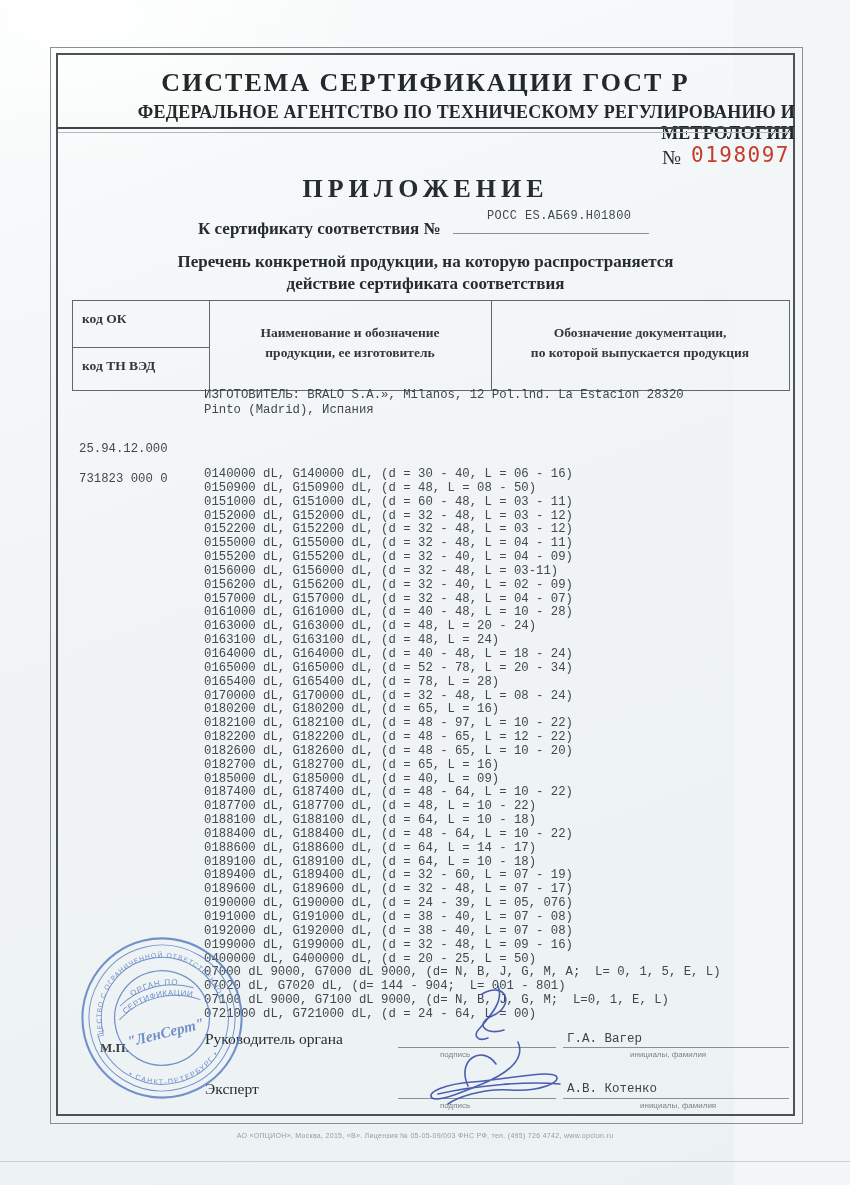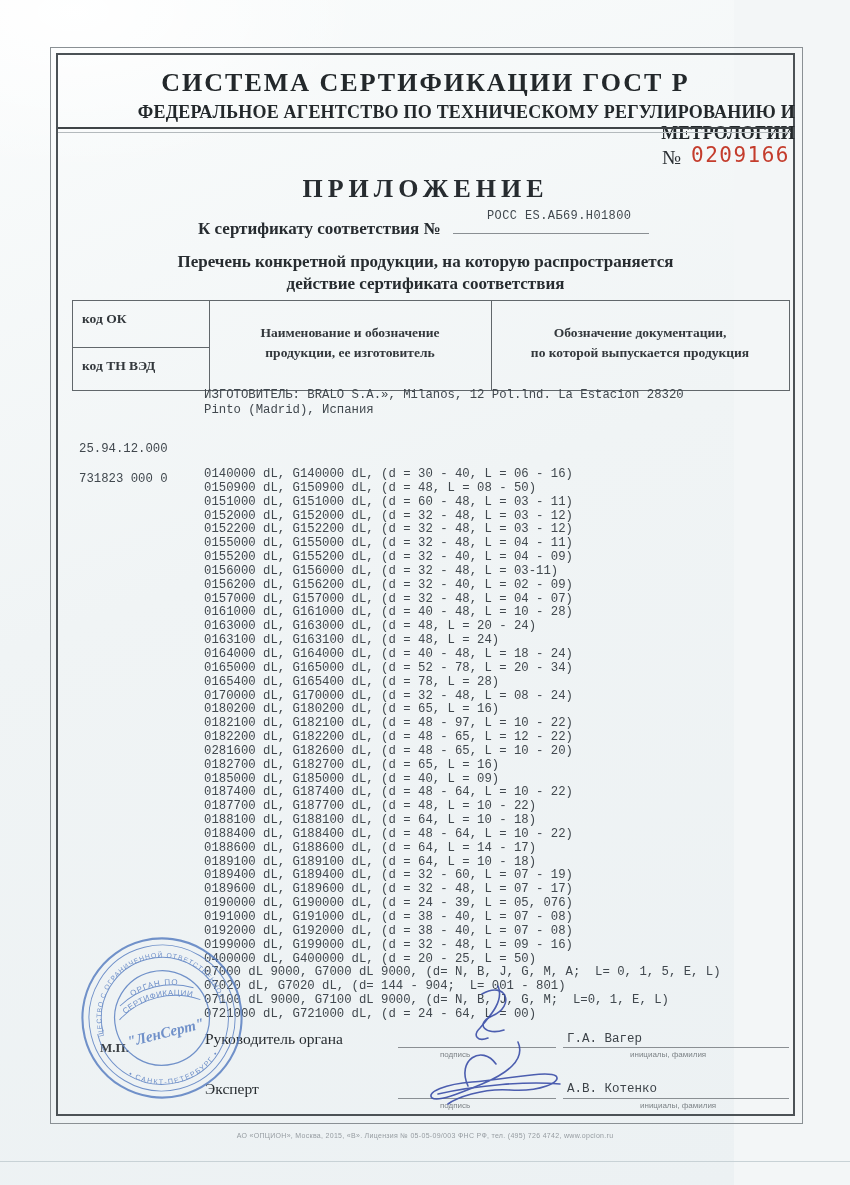--- a/index.html
+++ b/index.html
@@ -87,21 +87,21 @@
 
   <div class="outer-frame abs"></div>
   <div class="inner-frame abs"></div>
 
   <div class="abs ctr system-title">СИСТЕМА СЕРТИФИКАЦИИ ГОСТ Р</div>
   <div class="abs ctr agency-title">ФЕДЕРАЛЬНОЕ АГЕНТСТВО ПО ТЕХНИЧЕСКОМУ РЕГУЛИРОВАНИЮ И МЕТРОЛОГИИ</div>
   <div class="abs rule-thick"></div>
   <div class="abs rule-thin"></div>
 
   <div class="abs num-label">№</div>
-  <div class="abs num-value">0209166</div>
+  <div class="abs num-value">0198097</div>
 
   <div class="abs ctr appendix">ПРИЛОЖЕНИЕ</div>
 
   <div class="abs cert-label">К сертификату соответствия №</div>
   <div class="abs cert-value mono">РОСС ES.АБ69.Н01800</div>
   <div class="abs cert-underline"></div>
 
   <div class="abs ctr scope1">Перечень конкретной продукции,  на которую распространяется</div>
   <div class="abs ctr scope2">действие сертификата соответствия</div>
 
@@ -140,21 +140,21 @@
       <div class="product-line">0161000 dL, G161000 dL, (d = 40 - 48, L = 10 - 28)</div>
       <div class="product-line">0163000 dL, G163000 dL, (d = 48, L = 20 - 24)</div>
       <div class="product-line">0163100 dL, G163100 dL, (d = 48, L = 24)</div>
       <div class="product-line">0164000 dL, G164000 dL, (d = 40 - 48, L = 18 - 24)</div>
       <div class="product-line">0165000 dL, G165000 dL, (d = 52 - 78, L = 20 - 34)</div>
       <div class="product-line">0165400 dL, G165400 dL, (d = 78, L = 28)</div>
       <div class="product-line">0170000 dL, G170000 dL, (d = 32 - 48, L = 08 - 24)</div>
       <div class="product-line">0180200 dL, G180200 dL, (d = 65, L = 16)</div>
       <div class="product-line">0182100 dL, G182100 dL, (d = 48 - 97, L = 10 - 22)</div>
       <div class="product-line">0182200 dL, G182200 dL, (d = 48 - 65, L = 12 - 22)</div>
-      <div class="product-line">0281600 dL, G182600 dL, (d = 48 - 65, L = 10 - 20)</div>
+      <div class="product-line">0182600 dL, G182600 dL, (d = 48 - 65, L = 10 - 20)</div>
       <div class="product-line">0182700 dL, G182700 dL, (d = 65, L = 16)</div>
       <div class="product-line">0185000 dL, G185000 dL, (d = 40, L = 09)</div>
       <div class="product-line">0187400 dL, G187400 dL, (d = 48 - 64, L = 10 - 22)</div>
       <div class="product-line">0187700 dL, G187700 dL, (d = 48, L = 10 - 22)</div>
       <div class="product-line">0188100 dL, G188100 dL, (d = 64, L = 10 - 18)</div>
       <div class="product-line">0188400 dL, G188400 dL, (d = 48 - 64, L = 10 - 22)</div>
       <div class="product-line">0188600 dL, G188600 dL, (d = 64, L = 14 - 17)</div>
       <div class="product-line">0189100 dL, G189100 dL, (d = 64, L = 10 - 18)</div>
       <div class="product-line">0189400 dL, G189400 dL, (d = 32 - 60, L = 07 - 19)</div>
       <div class="product-line">0189600 dL, G189600 dL, (d = 32 - 48, L = 07 - 17)</div>

